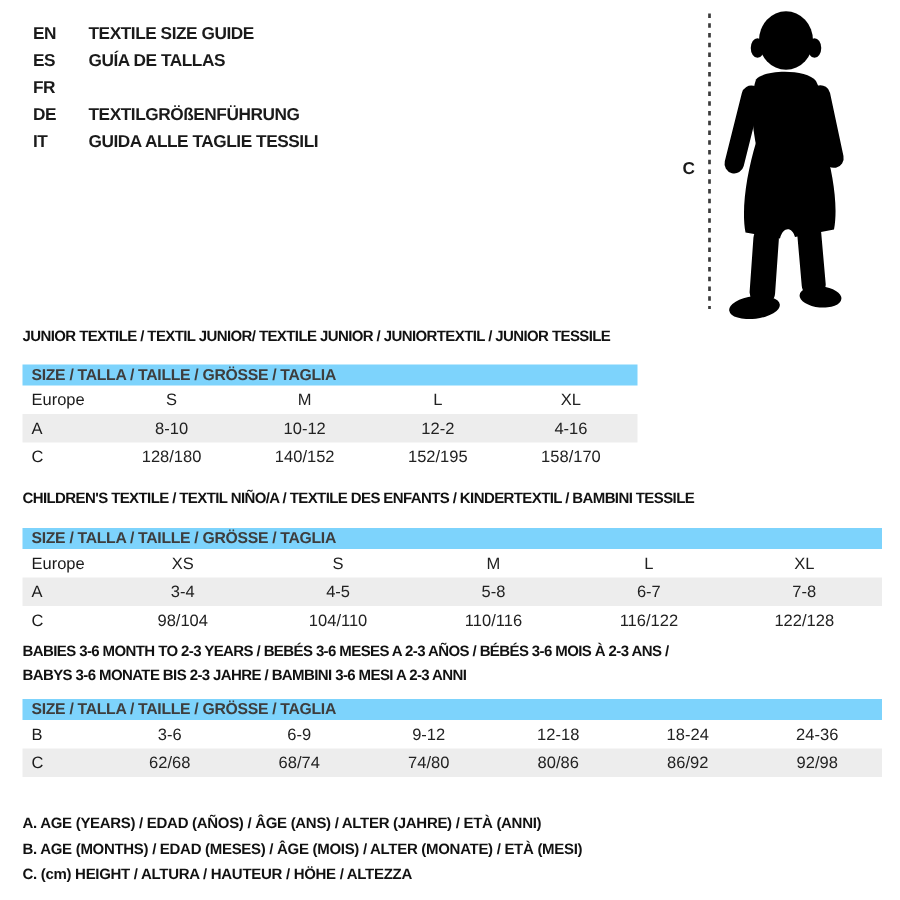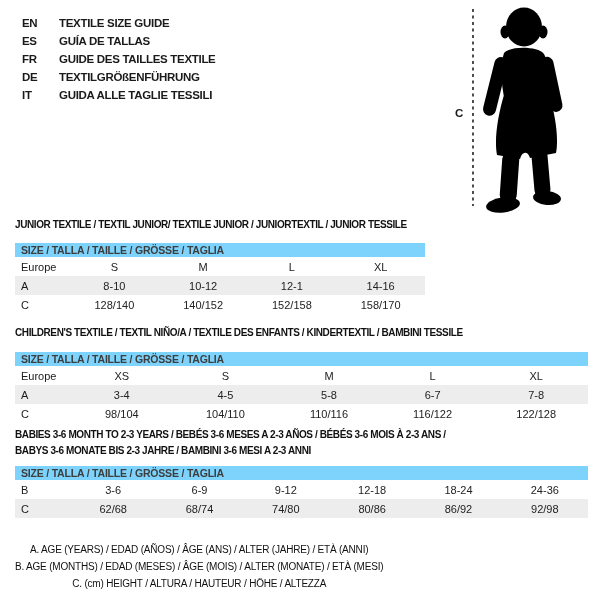--- a/index.html
+++ b/index.html
@@ -49,39 +49,38 @@
     font-weight: bold; font-size: 10.5px; letter-spacing: -0.2px; color: #3d3d3d;
   }
   .trow { display: flex; height: 19px; align-items: center; font-size: 11px; }
   .trow.shaded { background: #ededed; }
   .tlabel { width: 55px; padding-left: 6px; box-sizing: border-box; white-space: nowrap; }
   .tcell  { flex: 1; text-align: center; white-space: nowrap; color: #222; }
 
   
   .legend { position: absolute; left: 15px; top: 541px; }
   .legend-line {
-    font-weight: normal; font-size: 10px; letter-spacing: -0.2px;
-    line-height: 17px; white-space: nowrap; color: #111; text-align: center;
+    font-weight: bold; font-size: 10px; letter-spacing: -0.2px;
+    line-height: 17px; white-space: nowrap; color: #111;
   }
 </style>
 </head>
 <body>
 
 <div class="lang-block">
   <div class="lang-row">
     <span class="lang-code">EN</span>
     <span class="lang-title">TEXTILE SIZE GUIDE</span>
   </div>
   <div class="lang-row">
     <span class="lang-code">ES</span>
     <span class="lang-title">GUÍA DE TALLAS</span>
   </div>
   <div class="lang-row">
     <span class="lang-code">FR</span>
-    <span class="lang-title">GUIDE DES TAILLES TEXTILE</span>
   </div>
   <div class="lang-row">
     <span class="lang-code">DE</span>
     <span class="lang-title">TEXTILGRÖßENFÜHRUNG</span>
   </div>
   <div class="lang-row">
     <span class="lang-code">IT</span>
     <span class="lang-title">GUIDA ALLE TAGLIE TESSILI</span>
   </div>
 </div>
@@ -117,28 +116,28 @@
         <div class="tlabel">Europe</div>
         <div class="tcell">S</div>
         <div class="tcell">M</div>
         <div class="tcell">L</div>
         <div class="tcell">XL</div>
       </div>
       <div class="trow shaded">
         <div class="tlabel">A</div>
         <div class="tcell">8-10</div>
         <div class="tcell">10-12</div>
-        <div class="tcell">12-1</div>
-        <div class="tcell">14-16</div>
+        <div class="tcell">12-2</div>
+        <div class="tcell">4-16</div>
       </div>
       <div class="trow">
         <div class="tlabel">C</div>
-        <div class="tcell">128/140</div>
+        <div class="tcell">128/180</div>
         <div class="tcell">140/152</div>
-        <div class="tcell">152/158</div>
+        <div class="tcell">152/195</div>
         <div class="tcell">158/170</div>
       </div>
     </div>
 </div>
 
 <div class="section" id="sec-children">
   <div class="sec-title-wrap">
     <div class="sec-title">CHILDREN'S TEXTILE / TEXTIL NIÑO/A / TEXTILE DES ENFANTS / KINDERTEXTIL / BAMBINI TESSILE</div>
   </div>
   <div class="sizetable">

